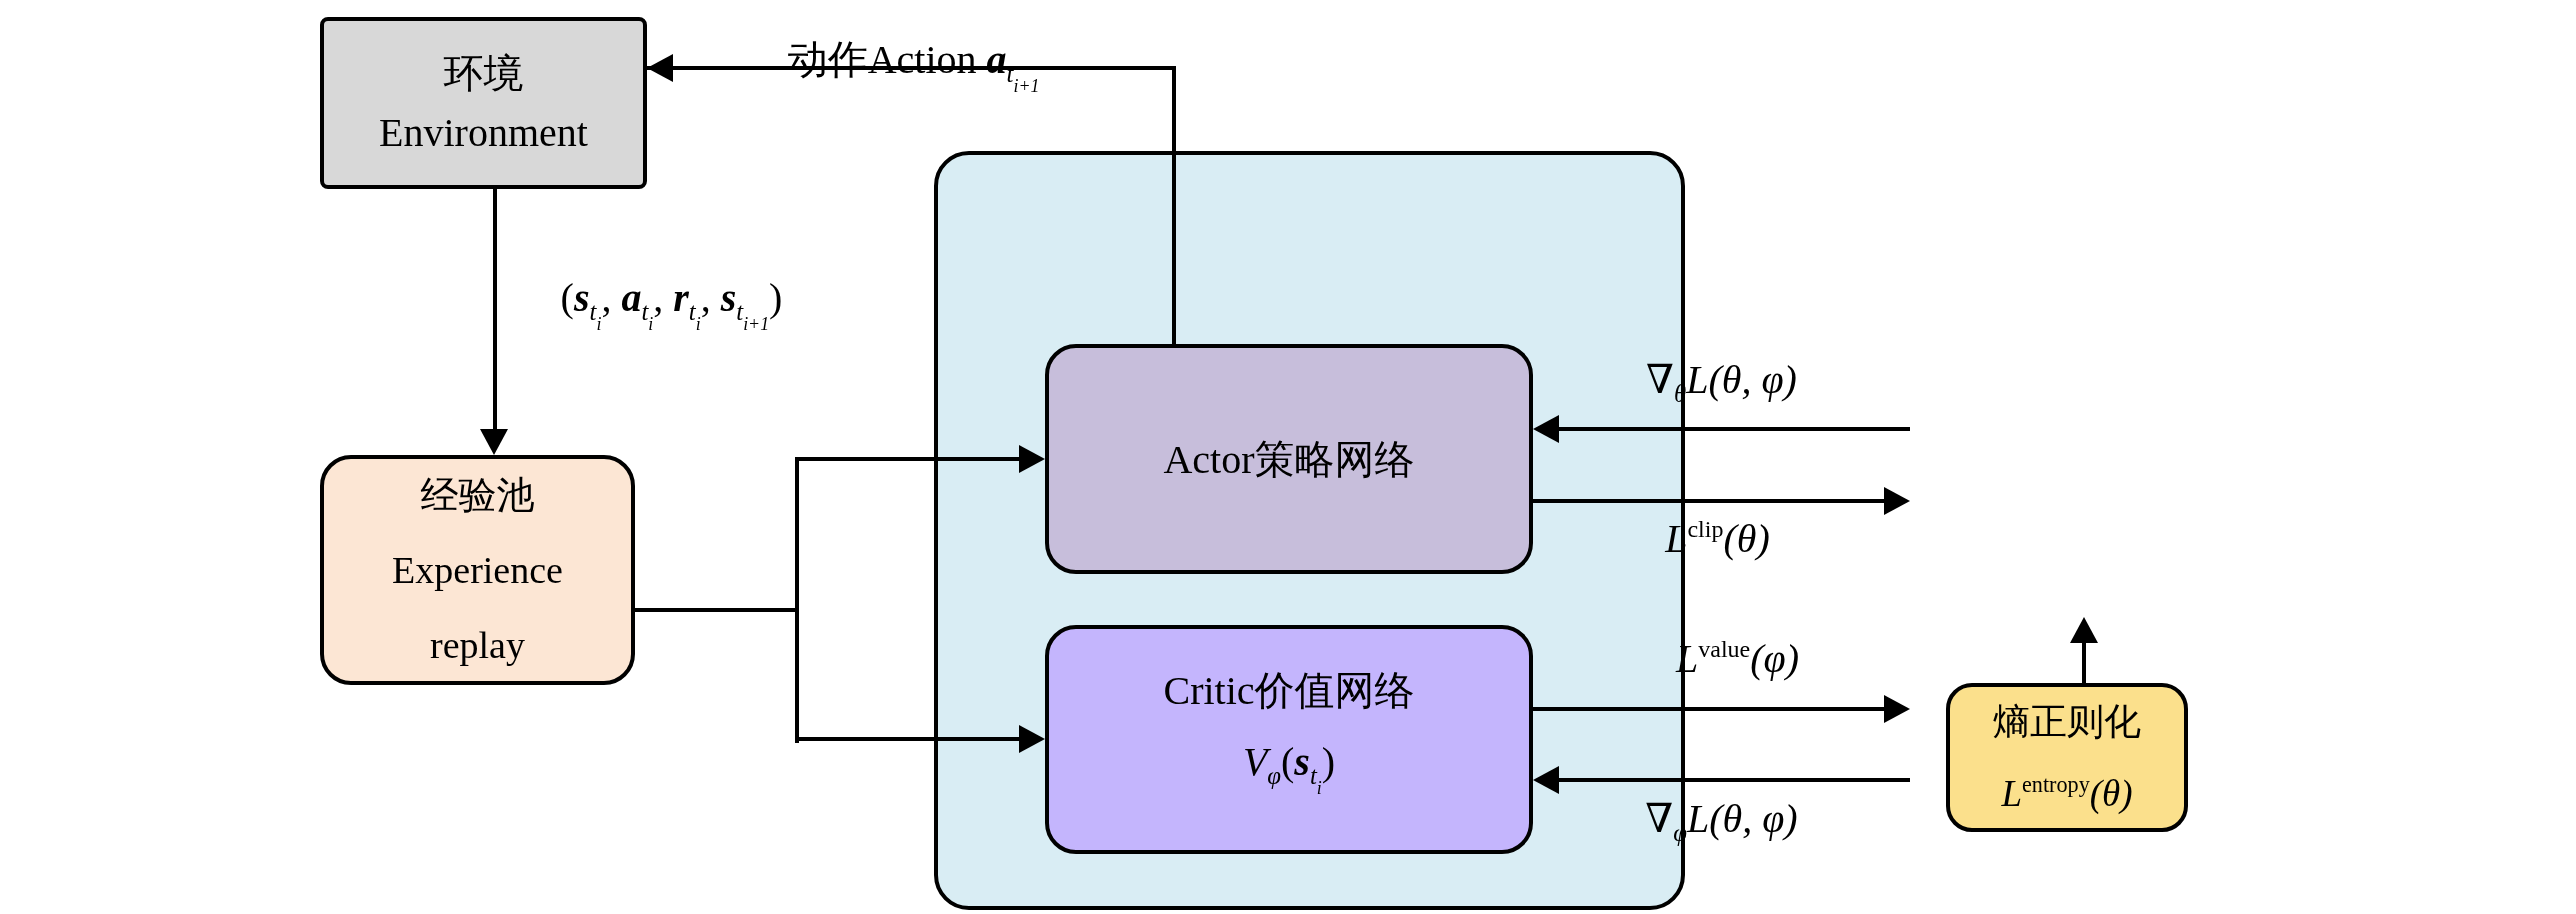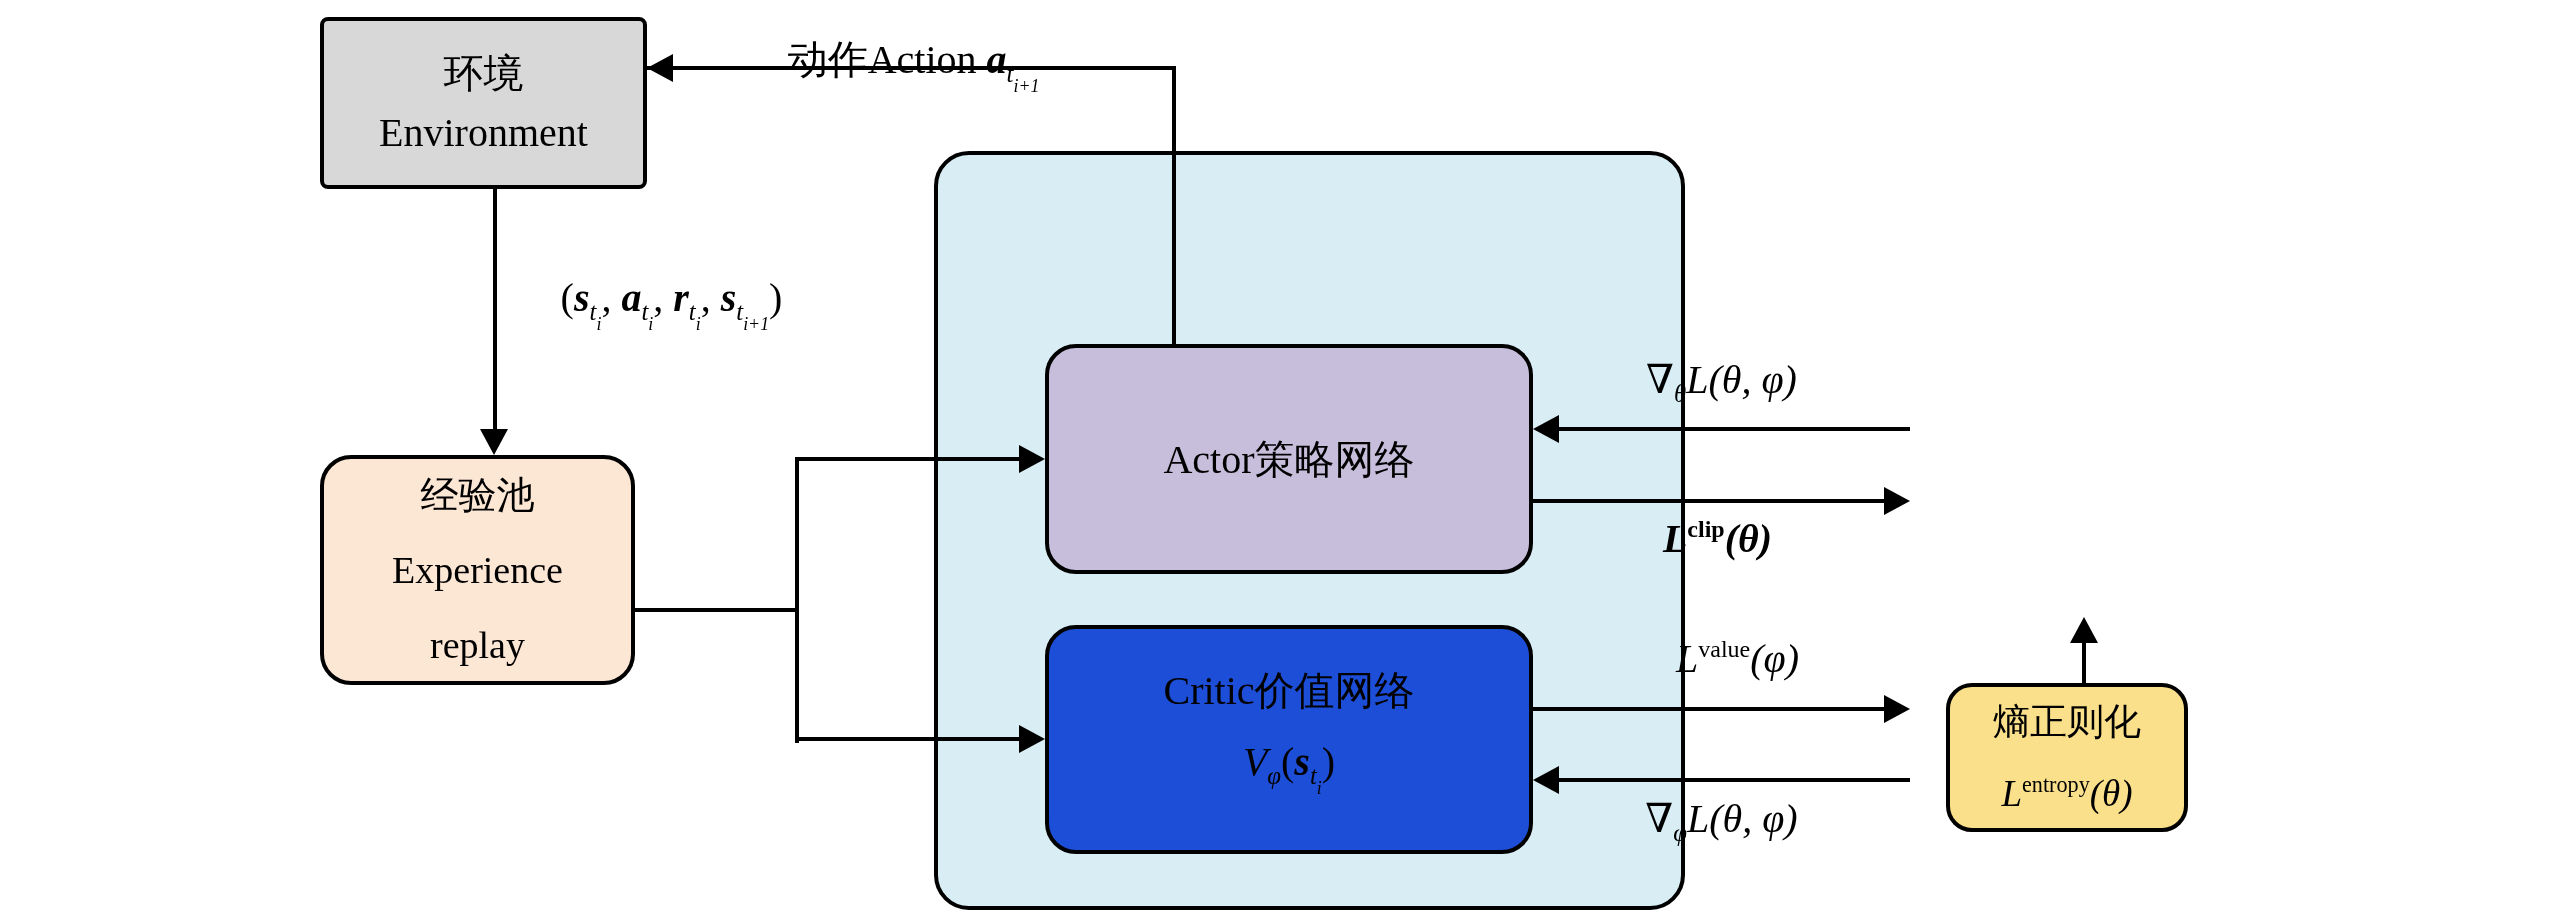--- a/index.html
+++ b/index.html
@@ -9,21 +9,21 @@
 
   .box{position:absolute;box-sizing:border-box;border:4.1px solid #000;
        display:flex;flex-direction:column;align-items:center;justify-content:center;
        text-align:center;}
   .box.square{border-radius:8px;}
   .rounded{border-radius:31px;}
   .env{background:#d8d8d8;}
   .exp{background:#fce6d4;justify-content:space-between;}
   .agent{background:#d9edf4;border-radius:35px;}
   .actor{background:#c7bedb;gap:33px;}
-  .critic{background:#1d4ed8;}
+  .critic{background:#c4b5fd;}
   .opt{background:#fdf3d0;justify-content:flex-start;}
   .entropy{background:#fbe08c;border-radius:26px;}
 
   .line{position:absolute;background:#000;}
   .arr{position:absolute;width:0;height:0;}
   .arr-left{border-top:14.3px solid transparent;border-bottom:14.3px solid transparent;border-right:26px solid #000;}
   .arr-right{border-top:14.3px solid transparent;border-bottom:14.3px solid transparent;border-left:26px solid #000;}
   .arr-down{border-left:14.3px solid transparent;border-right:14.3px solid transparent;border-top:26px solid #000;}
   .arr-up{border-left:14.3px solid transparent;border-right:14.3px solid transparent;border-bottom:26px solid #000;}
 
@@ -106,21 +106,21 @@
   </div>
 
   <div class="lbl" style="left:467px;top:271px;width:409px;">
     <span>(</span><span class="bi">s</span><span class="sub"><span class="it">t</span><span class="ss it">i</span></span><span>, </span><span class="bi">a</span><span class="sub"><span class="it">t</span><span class="ss it">i</span></span><span>, </span><span class="bi">r</span><span class="sub"><span class="it">t</span><span class="ss it">i</span></span><span>, </span><span class="bi">s</span><span class="sub"><span class="it">t</span><span class="ss it">i+1</span></span><span>)</span>
   </div>
 
   <div class="lbl" style="left:1551px;top:353px;width:341px;">
     <span>∇</span><span class="sub it">θ</span><span class="it">L(θ, φ)</span>
   </div>
 
-  <div class="lbl" style="left:1547px;top:512px;width:341px;font-weight:bold;">
+  <div class="lbl" style="left:1547px;top:512px;width:341px;">
     <span class="it">L</span><span class="sup">clip</span><span class="it">(θ)</span>
   </div>
 
   <div class="lbl" style="left:1567px;top:632px;width:341px;">
     <span class="it">L</span><span class="sup">value</span><span class="it">(φ)</span>
   </div>
 
   <div class="lbl" style="left:1551px;top:792px;width:341px;">
     <span>∇</span><span class="sub it">φ</span><span class="it">L(θ, φ)</span>
   </div>

